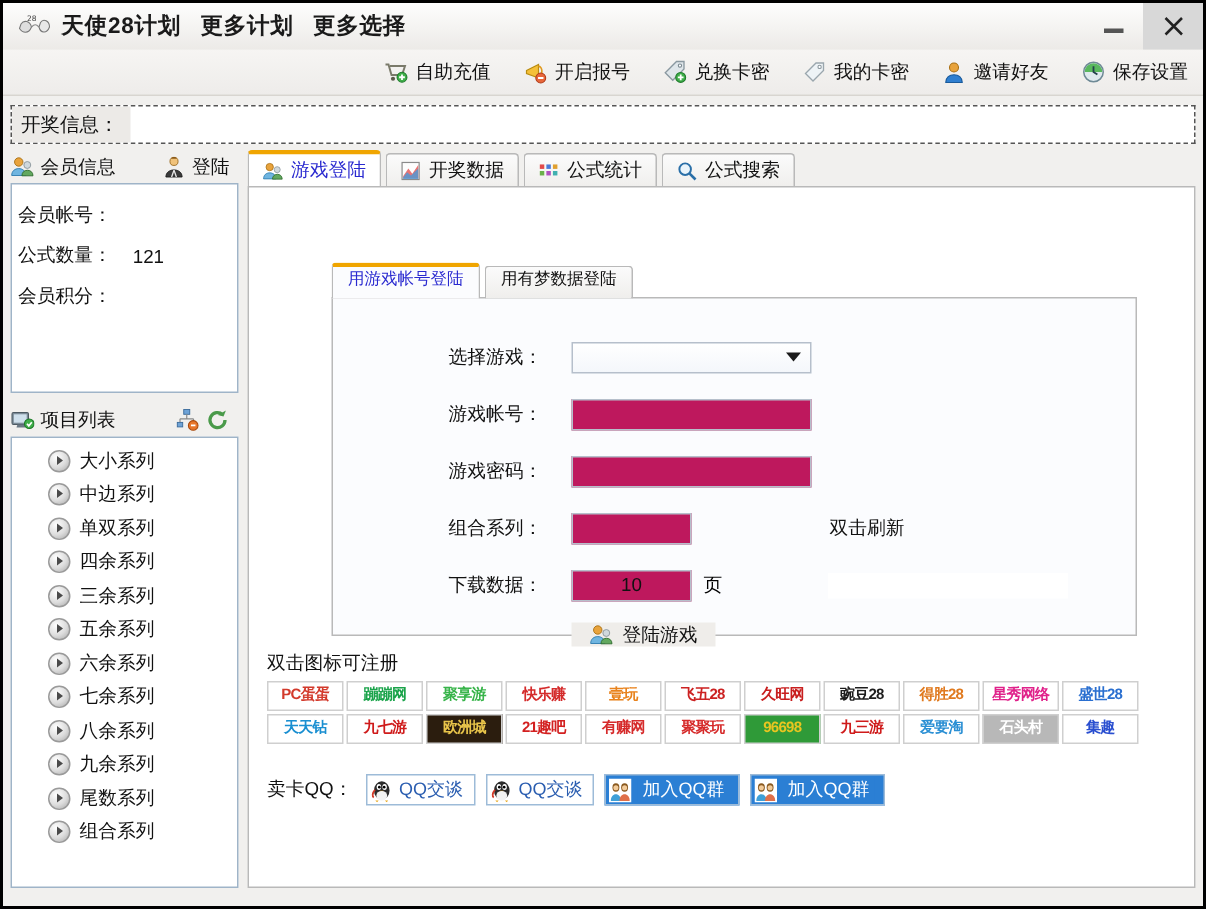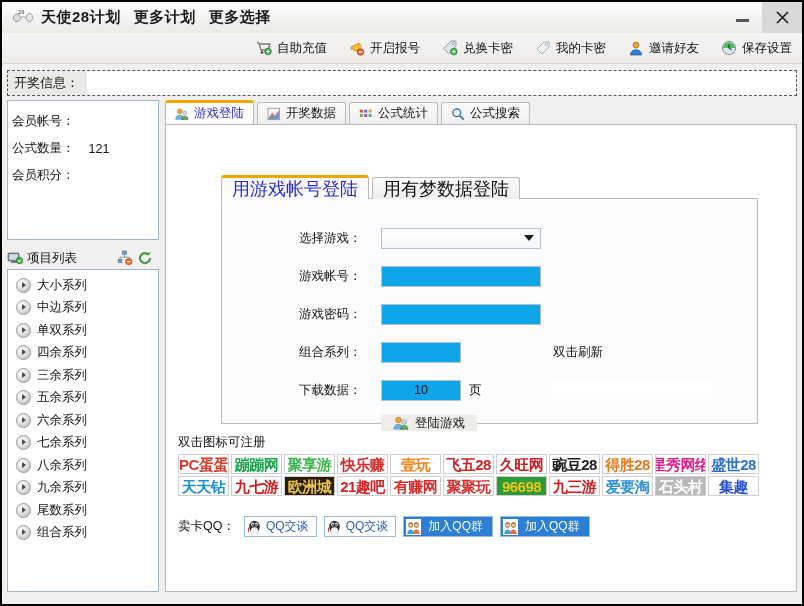--- a/index.html
+++ b/index.html
@@ -73,21 +73,21 @@
   .grp-head .spacer{flex:1;}
   .panel-box{
     border:1px solid #9fb4c8;background:#ffffff;box-sizing:border-box;
   }
   .member-box{height:140px;padding:7px 4px;}
   .mrow{display:flex;align-items:center;height:27px;font-size:12.5px;color:#111;}
   .mrow .k{white-space:nowrap;}
   .mrow .v{margin-left:14px;}
   .list-box{flex:1;padding:4px 0 0 0;overflow:hidden;}
   .litem{
-    display:flex;align-items:center;gap:6px;height:22.5px;padding-left:8px;
+    display:flex;align-items:center;gap:6px;height:22.5px;padding-left:24px;
     font-size:12.5px;color:#111;cursor:default;
   }
   .bullet{
     width:13px;height:13px;border-radius:50%;flex:0 0 auto;
     background:radial-gradient(circle at 35% 30%,#ffffff 0%,#dcdcdc 55%,#a8a8a8 100%);
     border:1px solid #9a9a9a;position:relative;
   }
   .bullet::after{
     content:"";position:absolute;left:4.5px;top:3px;
     border-left:4px solid #4a4a4a;border-top:3px solid transparent;border-bottom:3px solid transparent;
@@ -112,37 +112,37 @@
   .tabpanel{
     flex:1;border:1px solid #b9b9b9;border-top:1px solid #b9b9b9;
     background:#ffffff;box-sizing:border-box;position:relative;
     display:flex;flex-direction:column;
   }
 
   
   .inner-wrap{margin:50px 0 0 55px;width:537px;}
   .inner-tabstrip{display:flex;align-items:flex-end;gap:3px;}
   .itab{
-    height:22px;padding:0 10px;box-sizing:border-box;display:flex;align-items:center;
+    height:22px;padding:0 10px;box-sizing:border-box;display:flex;
     border:1px solid #b9b9b9;border-bottom:none;border-radius:3px 3px 0 0;
     background:linear-gradient(to bottom,#fbfbfb 0%,#efeeec 100%);
-    font-size:18px;color:#111;white-space:nowrap;cursor:default;
+    font-size:11px;color:#111;white-space:nowrap;cursor:default;
   }
   .itab.active{
     background:#fbfcfe;border-top:3px solid #f0a500;color:#2a2ad0;height:24px;
   }
   .inner-panel{
     border:1px solid #b9b9b9;background:#fbfcfe;height:226px;box-sizing:border-box;
     margin-top:-1px;padding:20px 0 0 0;
   }
   .frow{display:flex;align-items:center;height:38px;padding-left:77px;}
   .flabel{width:82px;font-size:12.5px;color:#111;white-space:nowrap;}
   .fctl{display:flex;align-items:center;}
   .tbox{
-    height:21px;box-sizing:border-box;border:1px solid #b6bfcb;background:#0ea5e9;
+    height:21px;box-sizing:border-box;border:1px solid #b6bfcb;background:#be185d;
     font-size:12.5px;color:#111;padding:0 20px;display:flex;align-items:center;
   }
   .w-wide{width:160px;}
   .w-mid{width:80px;}
   .w-num{width:80px;justify-content:center;}
   .combo{
     width:160px;height:21px;box-sizing:border-box;border:1px solid #b6bfcb;
     background:linear-gradient(to bottom,#ffffff 0%,#f4f7fb 100%);
     display:flex;align-items:center;justify-content:flex-end;padding-right:6px;
   }
@@ -161,21 +161,21 @@
   }
 
   
   .banners-wrap{padding:10px 0 11px 12px;}
   .banner-note{font-size:12.5px;color:#111;margin-bottom:3px;}
   .banner-rows{display:flex;flex-direction:column;gap:2px;}
   .banner-row{display:flex;gap:2px;}
   .bn{
     width:51px;height:20px;border:1px solid #cfcfcf;box-sizing:border-box;
     display:flex;align-items:center;justify-content:center;
-    font-size:15px;font-weight:bold;white-space:nowrap;overflow:hidden;
+    font-size:10px;font-weight:bold;white-space:nowrap;overflow:hidden;
     letter-spacing:-.5px;cursor:default;line-height:1;
   }
   .qqrow{display:flex;align-items:center;gap:7px;padding:9px 0 0 12px;}
   .qqlabel{font-size:12.5px;color:#111;white-space:nowrap;margin-right:2px;}
   .qqbtn{
     display:flex;align-items:center;height:21px;
     border:1px solid #9dbbd8;background:#ffffff;box-sizing:border-box;
     font-size:12px;color:#2a5db0;padding:0 7px 0 2px;gap:4px;cursor:default;
   }
   .qqbtn.grp{background:#2b7fd4;color:#ffffff;padding-right:6px;}
@@ -287,20 +287,41 @@
 
   <div class="notice">
     <div class="notice-label">开奖信息：</div>
     <div style="flex:1"></div>
   </div>
 
   <div class="body">
 
     <div class="left">
 
+      <div class="grp-head">
+        <span class="tbicon">
+          <svg class="ic" viewBox="0 0 16 16">
+            <circle cx="5.5" cy="5" r="2.8" fill="#e8a33c" stroke="#a86f12" stroke-width=".6"></circle>
+            <path d="M.8 14c0-3 2.1-4.6 4.7-4.6S10.2 11 10.2 14z" fill="#6fb5e0" stroke="#2d7aae" stroke-width=".6"></path>
+            <circle cx="11.2" cy="7" r="2.3" fill="#cfd8dd" stroke="#8a959b" stroke-width=".6"></circle>
+            <path d="M7.6 14.2c0-2.4 1.7-3.7 3.7-3.7s3.7 1.3 3.7 3.7z" fill="#62a85f" stroke="#2f6b2c" stroke-width=".6"></path>
+          </svg>
+        </span>
+        <span class="lbl">会员信息</span>
+        <span class="spacer"></span>
+        <span class="tbicon">
+          <svg class="ic" viewBox="0 0 16 16">
+            <circle cx="8" cy="4.6" r="2.7" fill="#f0c27a" stroke="#9a6a20" stroke-width=".6"></circle>
+            <path d="M6.2 2.8c0-1.6 3.6-1.6 3.6 0z" fill="#8a5a1a"></path>
+            <path d="M2.6 15c0-3.1 2.4-4.7 5.4-4.7s5.4 1.6 5.4 4.7z" fill="#3a3a3a" stroke="#1d1d1d" stroke-width=".6"></path>
+            <path d="M8 10.4 L6.4 15 M8 10.4 L9.6 15" stroke="#e7e7e7" stroke-width=".9"></path>
+          </svg>
+        </span>
+        <span class="lbl" style="margin-right:6px">登陆</span>
+      </div>
 
       <div class="panel-box member-box">
         <div class="mrow">
           <span class="k">会员帐号：</span>
           <span class="v"></span>
         </div>
         <div class="mrow">
           <span class="k">公式数量：</span>
           <span class="v">121</span>
         </div>

